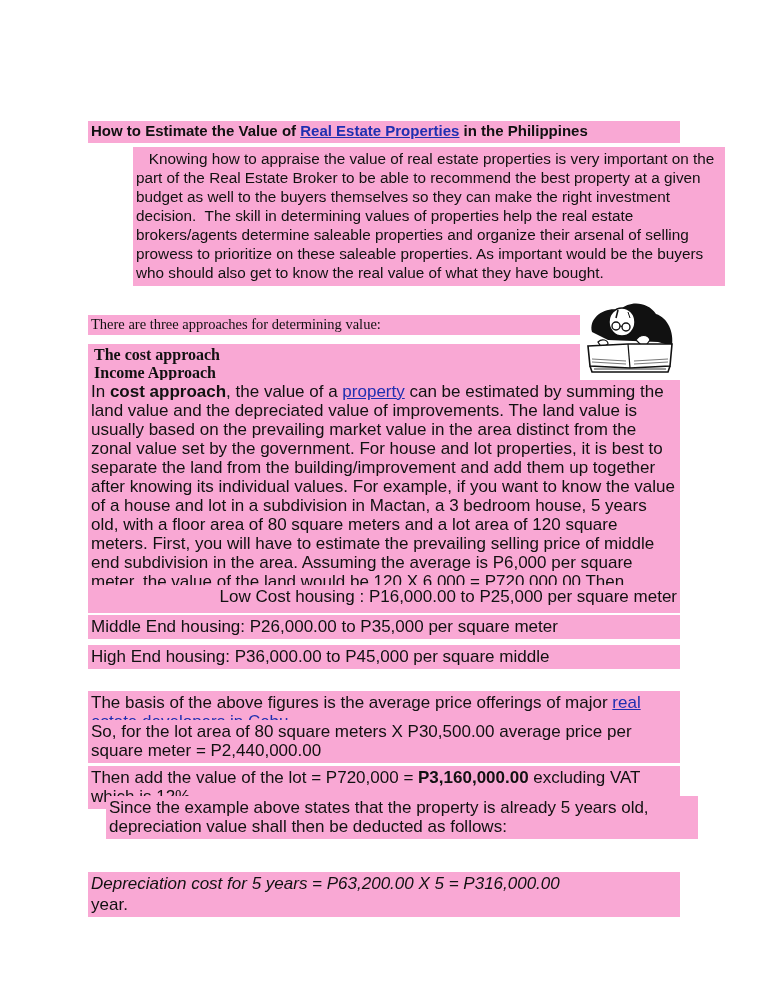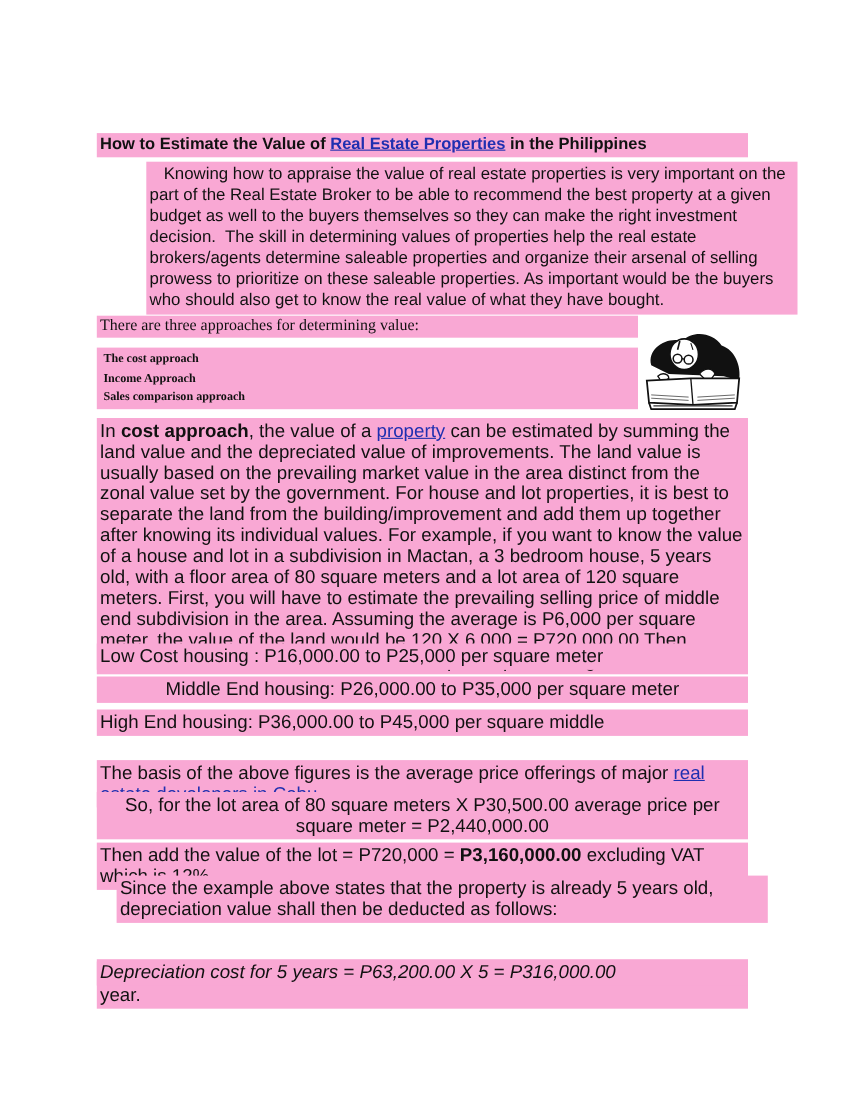--- a/index.html
+++ b/index.html
@@ -1,50 +1,50 @@
 <!DOCTYPE html>
 <html><head>
   <meta charset="utf-8">
   <style>
     html, body { margin: 0; padding: 0; background: #ffffff; }
     body { width: 768px; height: 994px; position: relative; overflow: hidden; }
     .page { position: absolute; left: 88px; top: 0; width: 592px; }
     .sans { font-family: "Liberation Sans", sans-serif; color: #111; }
-    .serif { font-family: "Liberation Serif", serif; color: #111; }
+    .serif { font-family: "Liberation Serif", serif; color: #111; margin-top: 28px; }
     .block { background: #f9a8d4; }
     .title {
       position: absolute; left: 88px; top: 121px; width: 592px; height: 22px;
       font-size: 15px; font-weight: bold; line-height: 20px; padding-left: 3px;
       box-sizing: border-box;
     }
     a.link { color: #1f2fb0; text-decoration: underline; }
     .intro {
       position: absolute; left: 88px; top: 147px; width: 592px;
       font-size: 15.3px; line-height: 19px; padding: 2px 3px 4px 3px; box-sizing: border-box; margin-left: 45px;
     }
     .approaches-lead {
       position: absolute; left: 88px; top: 287px; width: 492px; height: 20px;
       font-size: 14.5px; line-height: 18px; padding-left: 3px; box-sizing: border-box;
     }
     .approaches-list {
       position: absolute; left: 88px; top: 316px; width: 492px; height: 56px;
-      font-size: 11px; font-weight: bold; line-height: 17.5px; padding: 2px 0 0 6px; box-sizing: border-box;
+      font-size: 16px; font-weight: bold; line-height: 17.5px; padding: 2px 0 0 6px; box-sizing: border-box;
     }
     .approaches-list div { white-space: nowrap; }
     .clipart { position: absolute; left: 578px; top: 292px; width: 104px; height: 84px; }
     .para {
       position: absolute; left: 88px; width: 592px; font-size: 17px; line-height: 19px;
       padding: 2px 3px 3px 3px; box-sizing: border-box;
     }
     .p-cost { top: 380px; }
-    .p-low { top: 585px; }
-    .p-mid { top: 615px; text-align: center; }
+    .p-low { top: 585px; text-align: right; }
+    .p-mid { top: 615px; }
     .p-high { top: 645px; }
     .p-basis { top: 675px; margin-top: 16px; }
-    .p-so { top: 720px; text-align: center; }
+    .p-so { top: 720px; }
     .p-then { top: 766px; }
     .p-since { top: 796px; margin-left: 18px; }
     .p-dep { top: 842px; margin-top: 32px; }
     .p-dep5 { top: 872px; font-style: italic; }
     b { font-weight: bold; }
   </style>
 </head>
 <body>
 
 <div class="page"></div>

